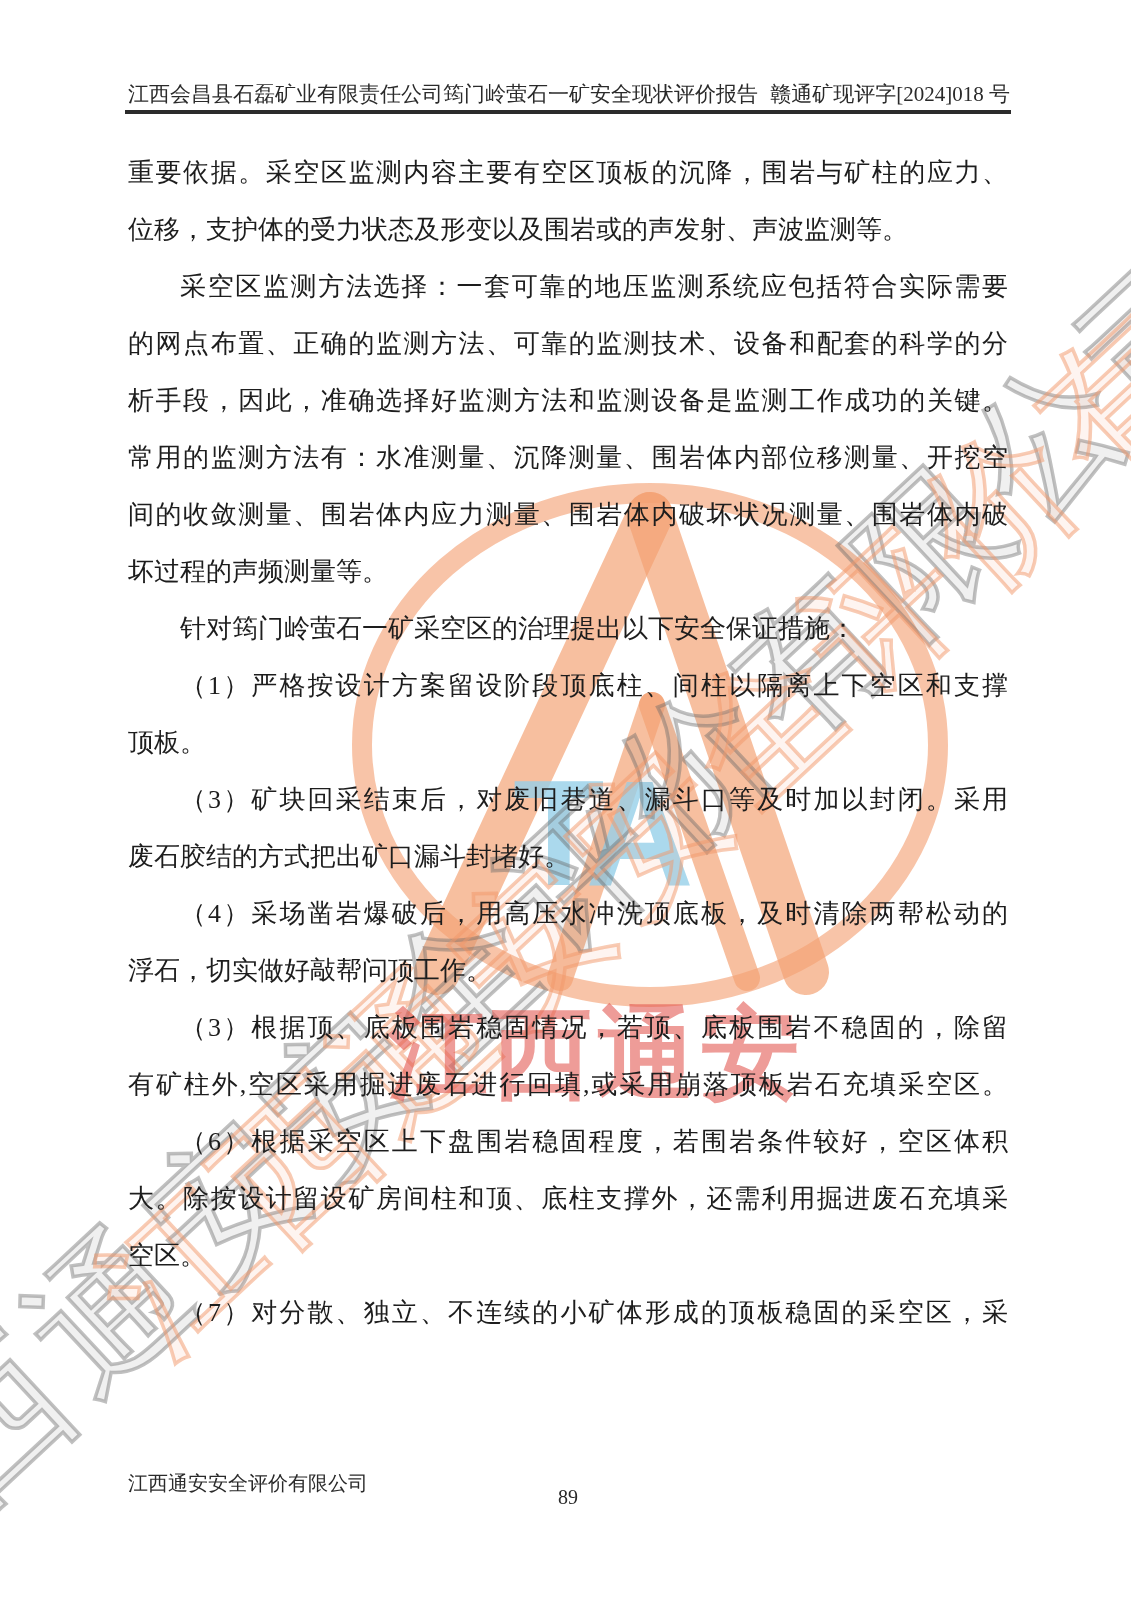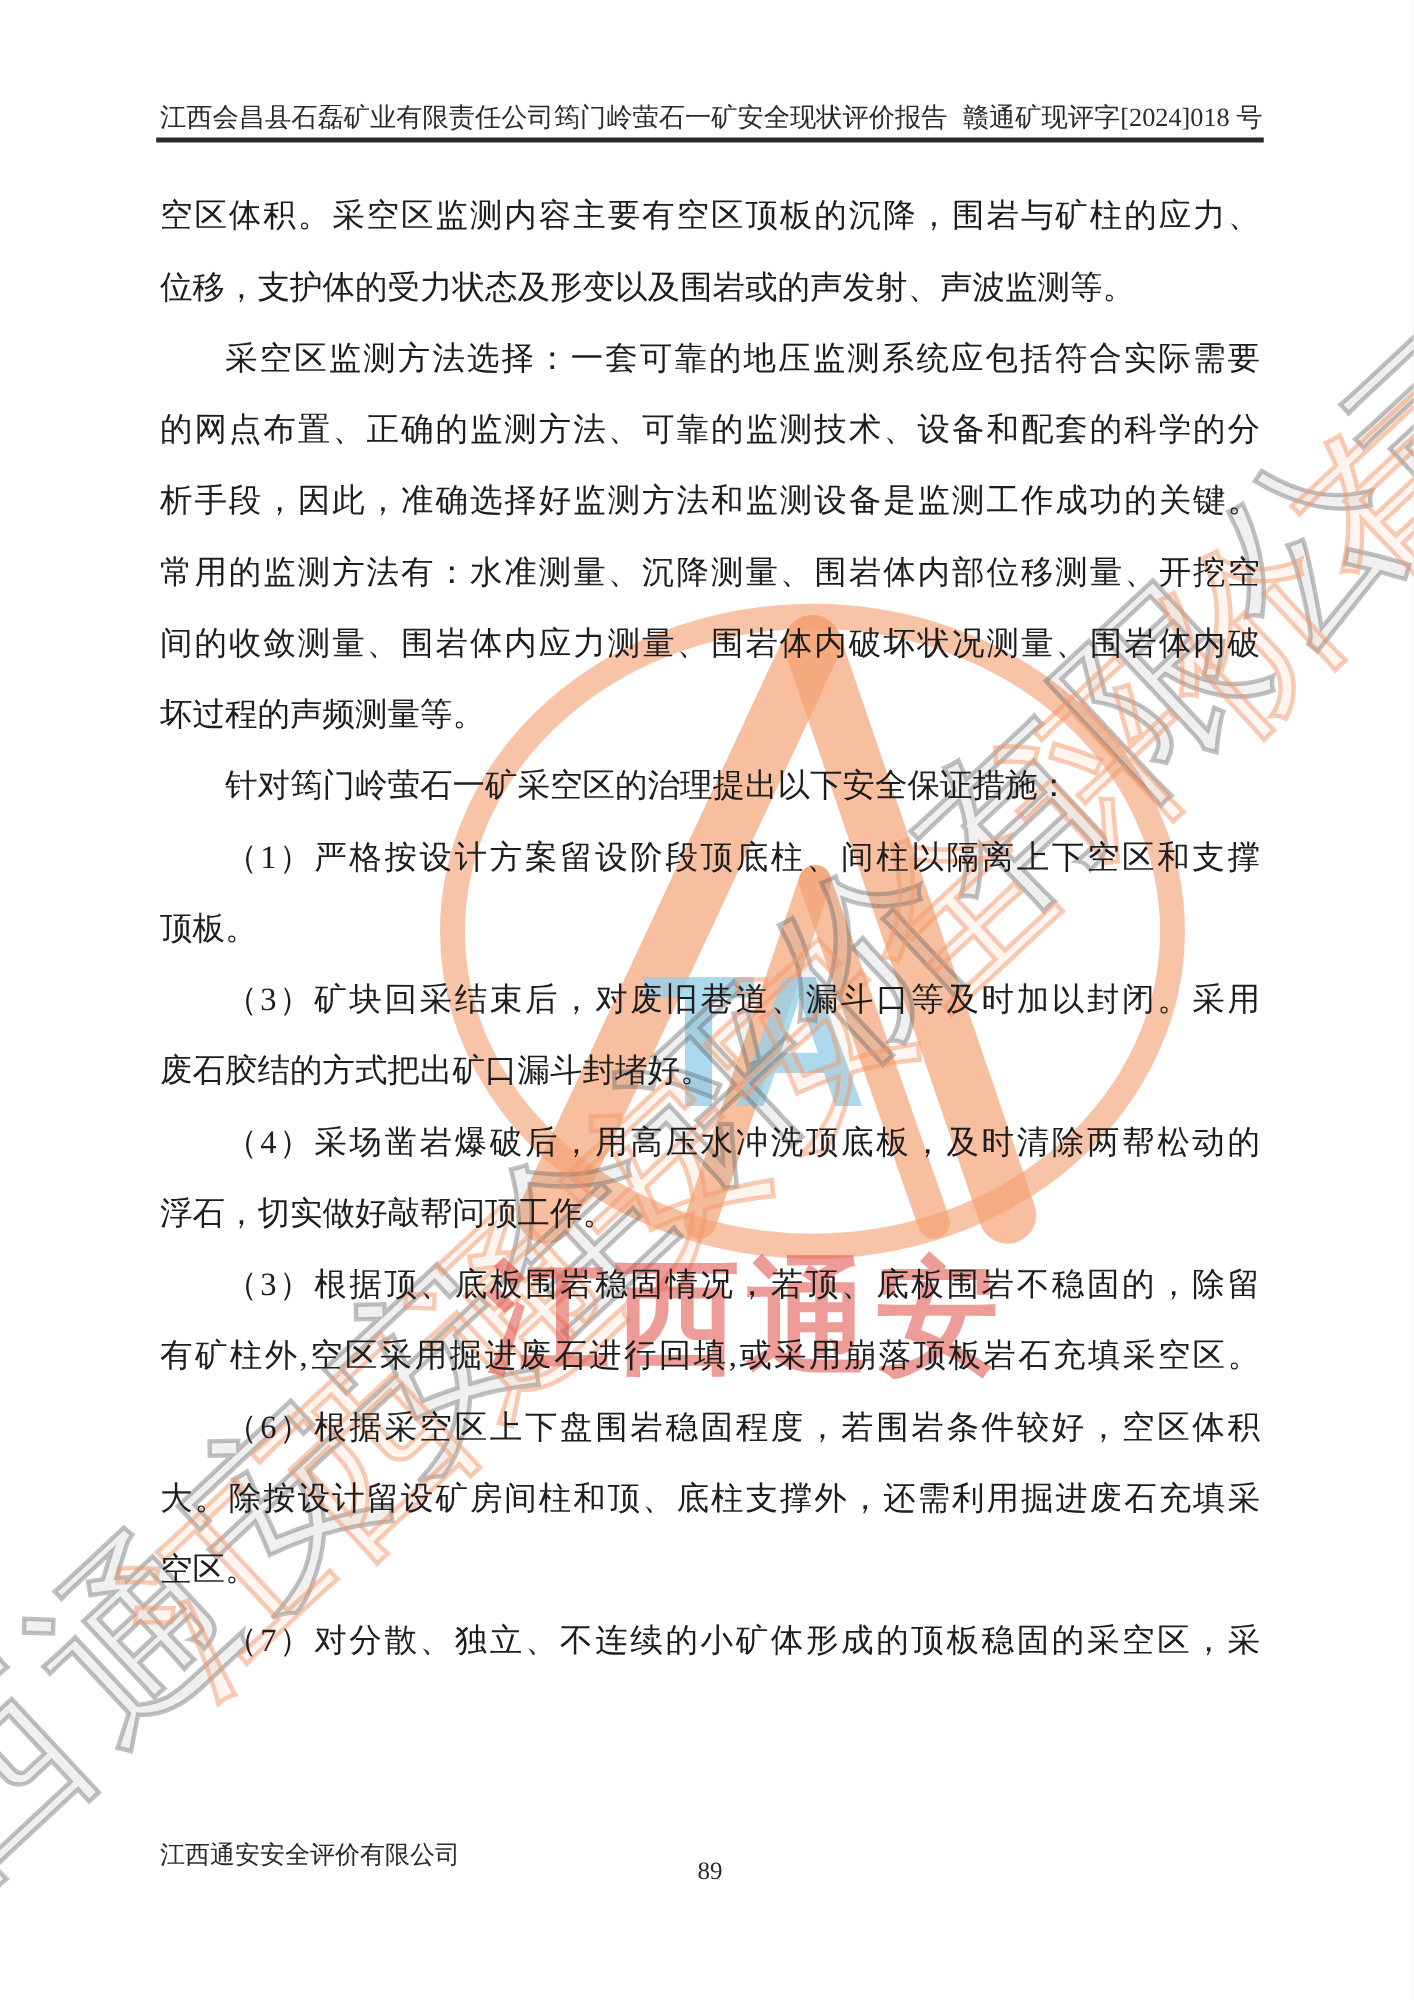--- a/index.html
+++ b/index.html
@@ -83,21 +83,21 @@
   <div class="wm wm-diag orange">江西通安安全评价有限公司</div>
   <div class="wm wm-red">江西通安</div>
 
   <div class="header">
     <span>江西会昌县石磊矿业有限责任公司筠门岭萤石一矿安全现状评价报告</span>
     <span>赣通矿现评字[2024]018 号</span>
   </div>
   <div class="header-rule"></div>
 
   <div class="body-text">
-    <div class="line full">空区体积。采空区监测内容主要有空区顶板的沉降，围岩与矿柱的应力、</div>
+    <div class="line full">重要依据。采空区监测内容主要有空区顶板的沉降，围岩与矿柱的应力、</div>
     <div class="line">位移，支护体的受力状态及形变以及围岩或的声发射、声波监测等。</div>
     <div class="line indent full">采空区监测方法选择：一套可靠的地压监测系统应包括符合实际需要</div>
     <div class="line full">的网点布置、正确的监测方法、可靠的监测技术、设备和配套的科学的分</div>
     <div class="line full">析手段，因此，准确选择好监测方法和监测设备是监测工作成功的关键。</div>
     <div class="line full">常用的监测方法有：水准测量、沉降测量、围岩体内部位移测量、开挖空</div>
     <div class="line full">间的收敛测量、围岩体内应力测量、围岩体内破坏状况测量、围岩体内破</div>
     <div class="line">坏过程的声频测量等。</div>
     <div class="line indent">针对筠门岭萤石一矿采空区的治理提出以下安全保证措施：</div>
     <div class="line indent full">（1）严格按设计方案留设阶段顶底柱、间柱以隔离上下空区和支撑</div>
     <div class="line">顶板。</div>

